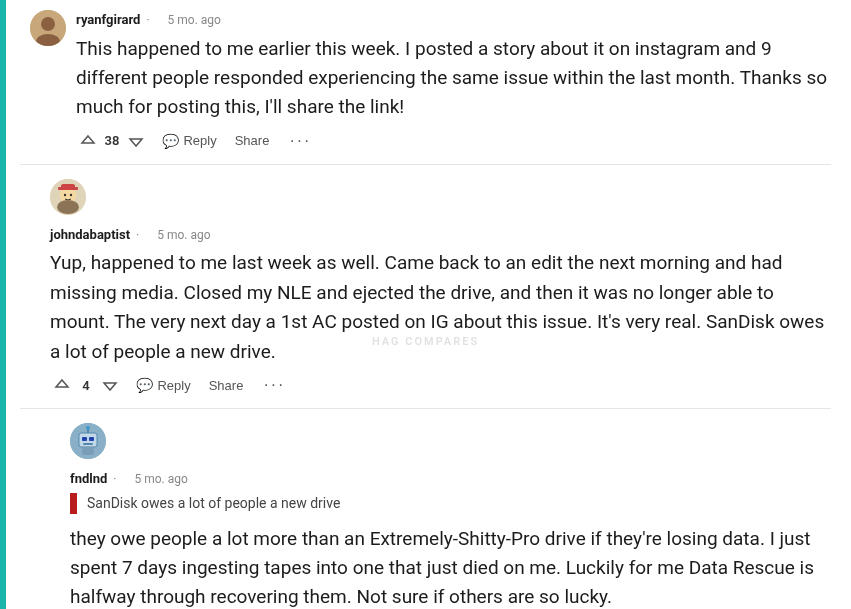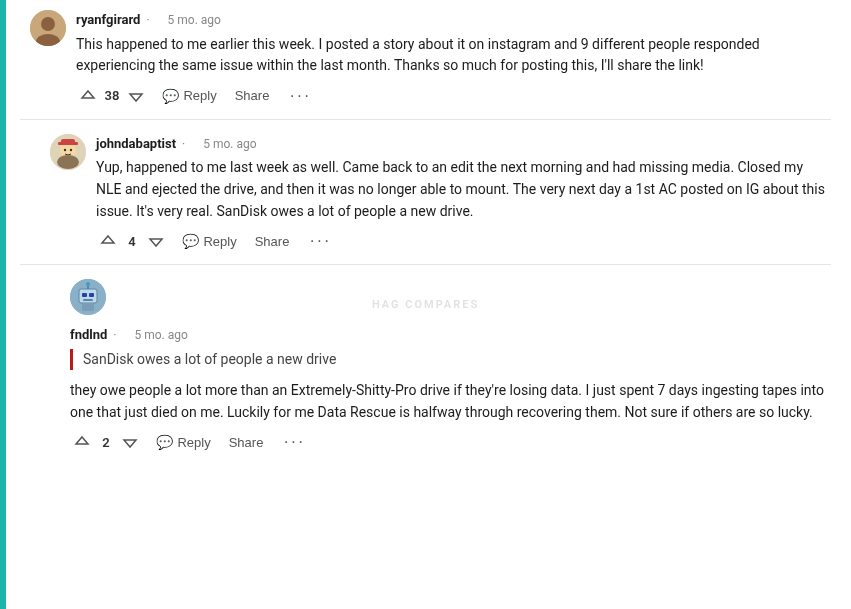--- a/index.html
+++ b/index.html
@@ -32,20 +32,21 @@
       padding: 0 20px 20px 20px;
     }
     .comment {
       display: flex;
       gap: 10px;
       margin-bottom: 12px;
       padding-left: 10px;
     }
     .comment.nested {
       padding-left: 30px;
+      flex-direction: column;
     }
     .comment.nested2 {
       padding-left: 50px;
       flex-direction: column;
     }
     .avatar {
       width: 36px;
       height: 36px;
       border-radius: 50%;
       flex-shrink: 0;
@@ -81,27 +82,27 @@
     .dot-separator {
       color: #888;
       font-size: 12px;
     }
     .timestamp {
       color: #888;
       font-size: 12px;
       margin-left: 12px;
     }
     .comment-text {
-      font-size: 14px;
+      font-size: 19px;
       color: #1c1c1c;
       line-height: 1.55;
       margin-bottom: 8px;
     }
     .blockquote-text {
-      border-left: 3px solid #b91c1c;
+      border-left: 7px solid #b91c1c;
       padding-left: 10px;
       color: #444;
       font-size: 14px;
       margin-bottom: 10px;
       line-height: 1.5;
     }
     .comment-actions {
       display: flex;
       align-items: center;
       gap: 10px;

